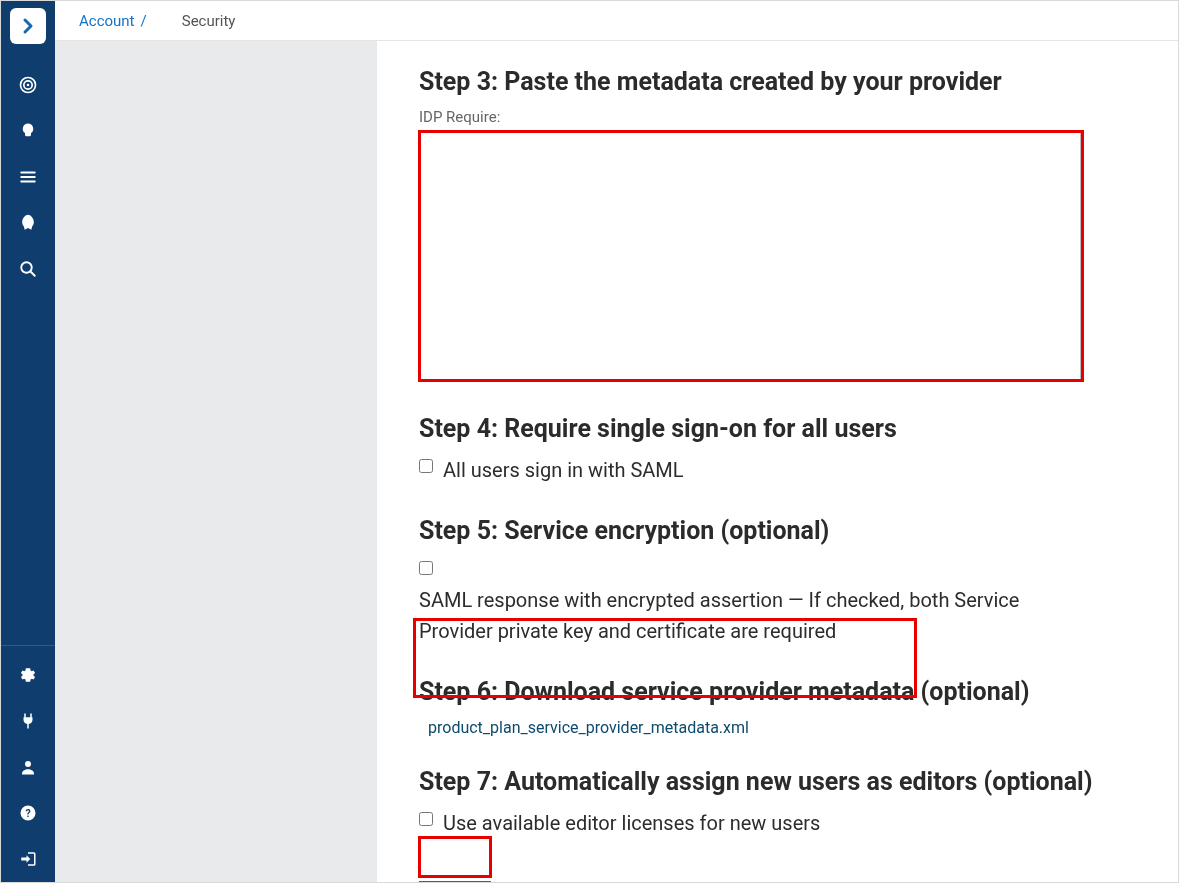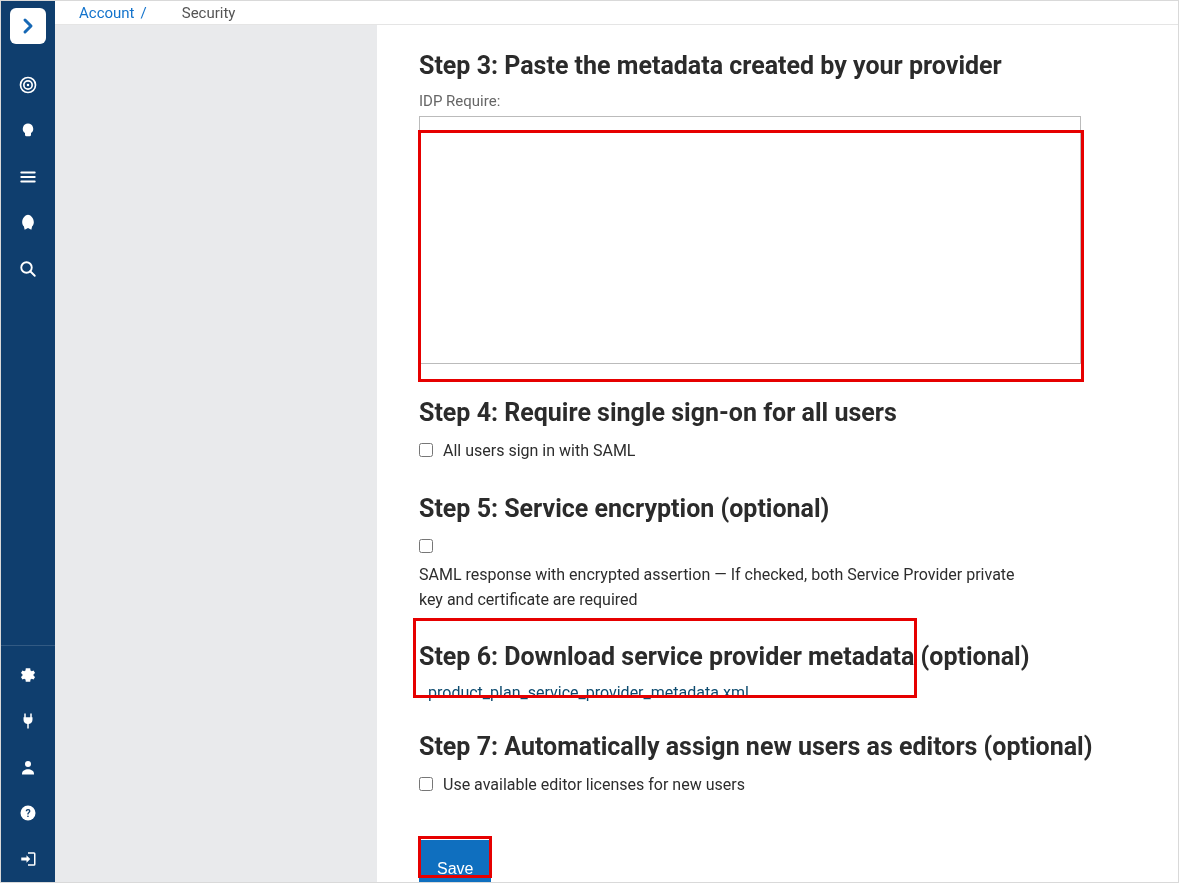--- a/index.html
+++ b/index.html
@@ -55,21 +55,21 @@
     display: flex;
     align-items: center;
     justify-content: center;
     cursor: pointer;
     color: #ffffff;
   }
   .nav-item svg { display:block; }
 
   
   .topbar {
-    height: 24px;
+    height: 40px;
     border-bottom: 1px solid #e5e5e5;
     display: flex;
     align-items: center;
     padding: 0 24px;
     font-size: 15px;
   }
   .breadcrumb-link { color: #1373cc; cursor: pointer; }
   .breadcrumb-sep { color: #1373cc; margin: 0 6px; }
   .breadcrumb-current { color: #555; margin-left: 29px; }
 
@@ -114,21 +114,21 @@
     margin-top: 2px;
     line-height: 1.55;
   }
   .checkbox-row input[type=checkbox] {
     margin-top: 4px;
     width: 14px;
     height: 14px;
     flex-shrink: 0;
   }
   .checkbox-row label {
-    font-size: 16px;
+    font-size: 20px;
     color: #2d2d2d;
   }
   textarea.idp-textarea {
     width: 662px;
     height: 248px;
     resize: none;
     font-family: inherit;
     font-size: 14px;
     padding: 8px;
     border: 1px solid #bbb;

